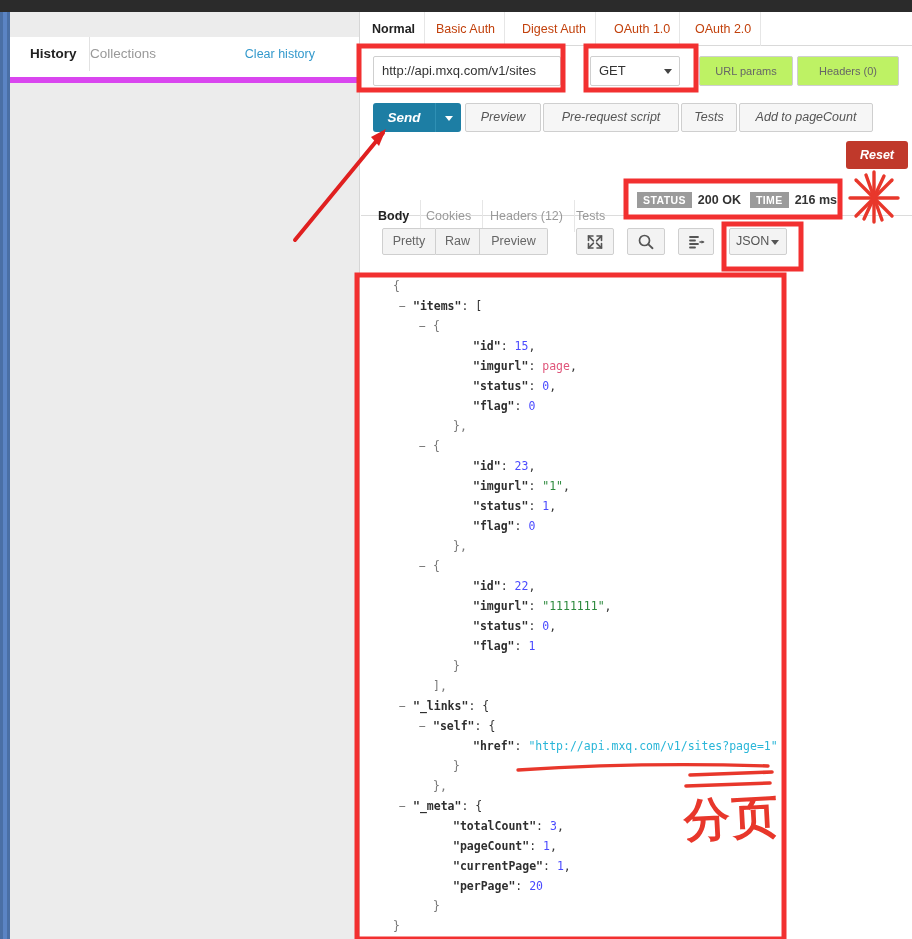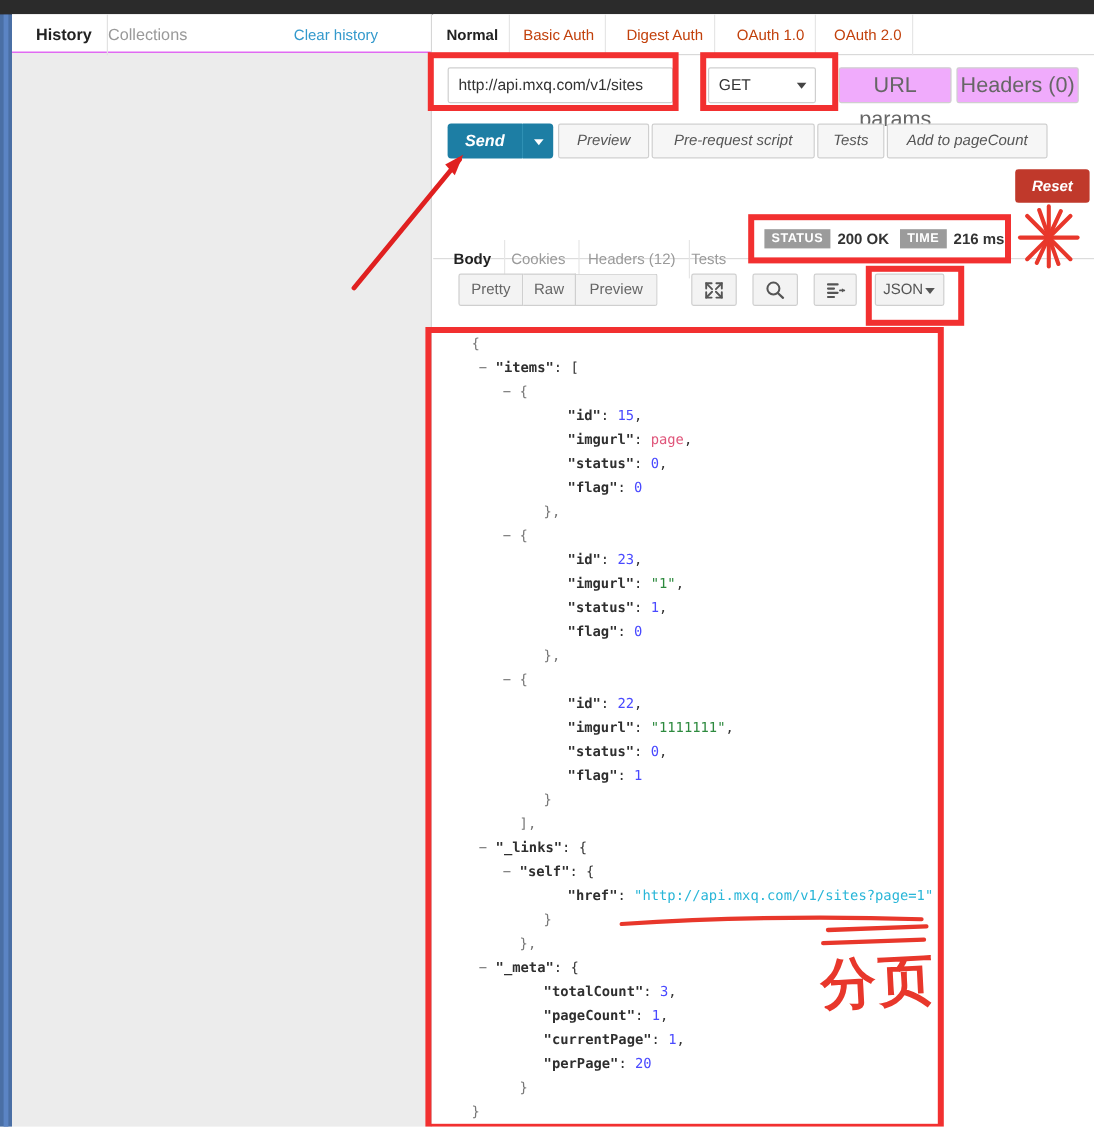--- a/index.html
+++ b/index.html
@@ -18,22 +18,22 @@
   .edge-strip .inner { position: absolute; left: 3px; top: 0; width: 4px; height: 939px;
       background: #5b84c4; }
   .edge-dark { position: absolute; left: 0; top: 0; width: 10px; height: 12px; background: #2b2b2b; }
 
   
   .topdark { position: absolute; left: 10px; top: 0; width: 902px; height: 12px; background: #2b2b2b; }
 
   
   .leftpanel { position: absolute; left: 10px; top: 12px; width: 350px; height: 927px;
       background: #ececec; border-right: 1px solid #d6d6d6; }
-  .lp-tabs { position: relative; height: 32px; background: #ffffff;
-      border-bottom: 1px solid #d946ef; }
+  .lp-tabs { position: relative; height: 46px; background: #ffffff;
+      border-bottom: 6px solid #d946ef; margin-top: 25px; }
   .lp-tab { position: absolute; top: 0; height: 34px; line-height: 34px;
       font-size: 13.5px; color: #999; padding: 0 12px; }
   .lp-tab.active { color: #222; font-weight: bold; border-right: 1px solid #e2e2e2; }
   .lp-tab.t1 { left: 8px; }
   .lp-tab.t2 { left: 68px; }
   .lp-clear { position: absolute; right: 44px; top: 0; height: 34px; line-height: 34px;
       font-size: 12.5px; color: #3399cc; }
   .lp-list { position: relative; padding-top: 13px; }
   .hist-row { position: relative; height: 22px; padding-left: 10px; }
   .method-badge { display: inline-block; background: #3fb24a; color: #fff;
@@ -60,21 +60,21 @@
   .url-input { position: absolute; left: 12px; top: 10px; width: 188px; height: 30px;
       border: 1px solid #cfcfcf; background: #fff; font-size: 13px; color: #333;
       padding: 0 8px; line-height: 28px; border-radius: 2px; }
   .method-sel { position: absolute; left: 229px; top: 10px; width: 90px; height: 30px;
       border: 1px solid #cfcfcf; background: #fff; font-size: 13px; color: #333;
       padding: 0 8px; line-height: 28px; border-radius: 2px; }
   .method-sel .caret { position: absolute; right: 7px; top: 12px; width: 0; height: 0;
       border-left: 4px solid transparent; border-right: 4px solid transparent;
       border-top: 5px solid #444; }
   .btn-plain { position: absolute; top: 10px; height: 30px; line-height: 28px;
-      border: 1px solid #cfcfcf; background: #f0abfc; font-size: 18px; color: #666;
+      border: 1px solid #cfcfcf; background: #bef264; font-size: 11px; color: #666;
       padding: 0 2px; border-radius: 2px; text-align: center; }
   .b-urlparams { left: 338px; width: 94px; }
   .b-headers0 { left: 436px; width: 102px; }
 
   
   .sendrow { position: absolute; left: 0; top: 88px; width: 551px; height: 46px; font-style: italic; }
   .send-btn { position: absolute; left: 12px; top: 3px; width: 62px; height: 29px;
       background: #1d7ea4; color: #fff; font-size: 13.5px; font-weight: bold;
       line-height: 29px; text-align: center; border-radius: 3px 0 0 3px; }
   .send-caret { position: absolute; left: 74px; top: 3px; width: 26px; height: 29px;

